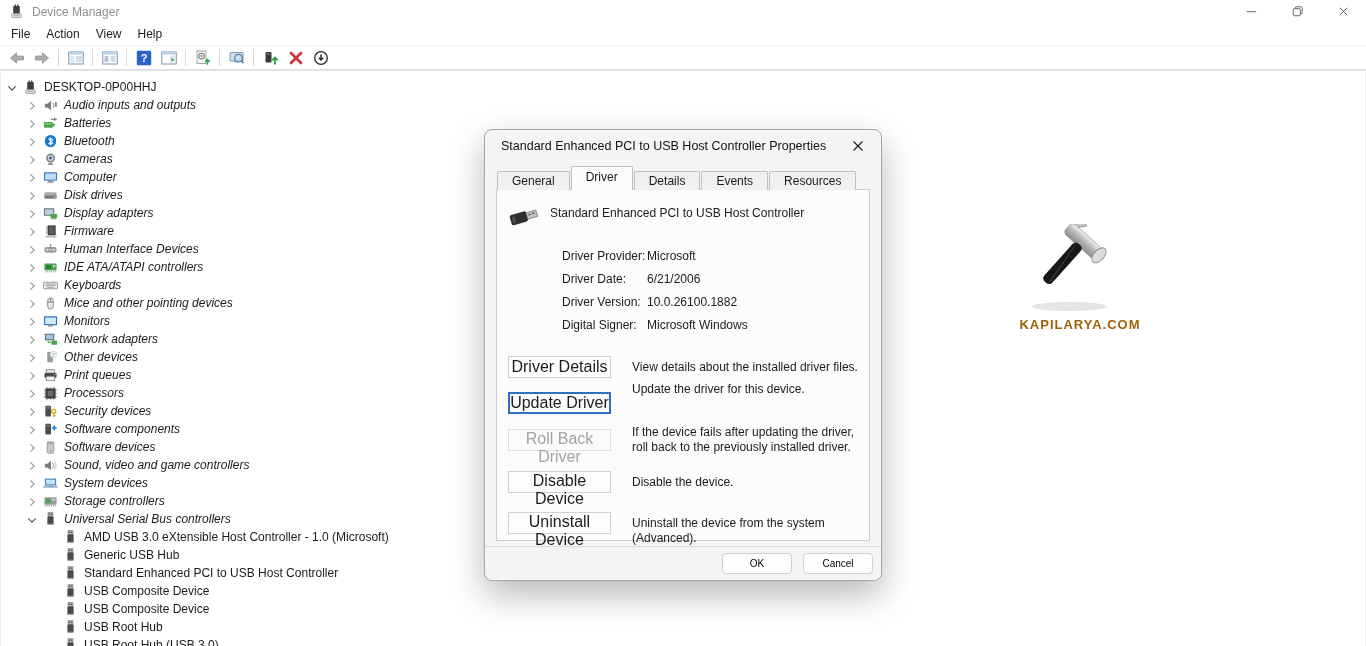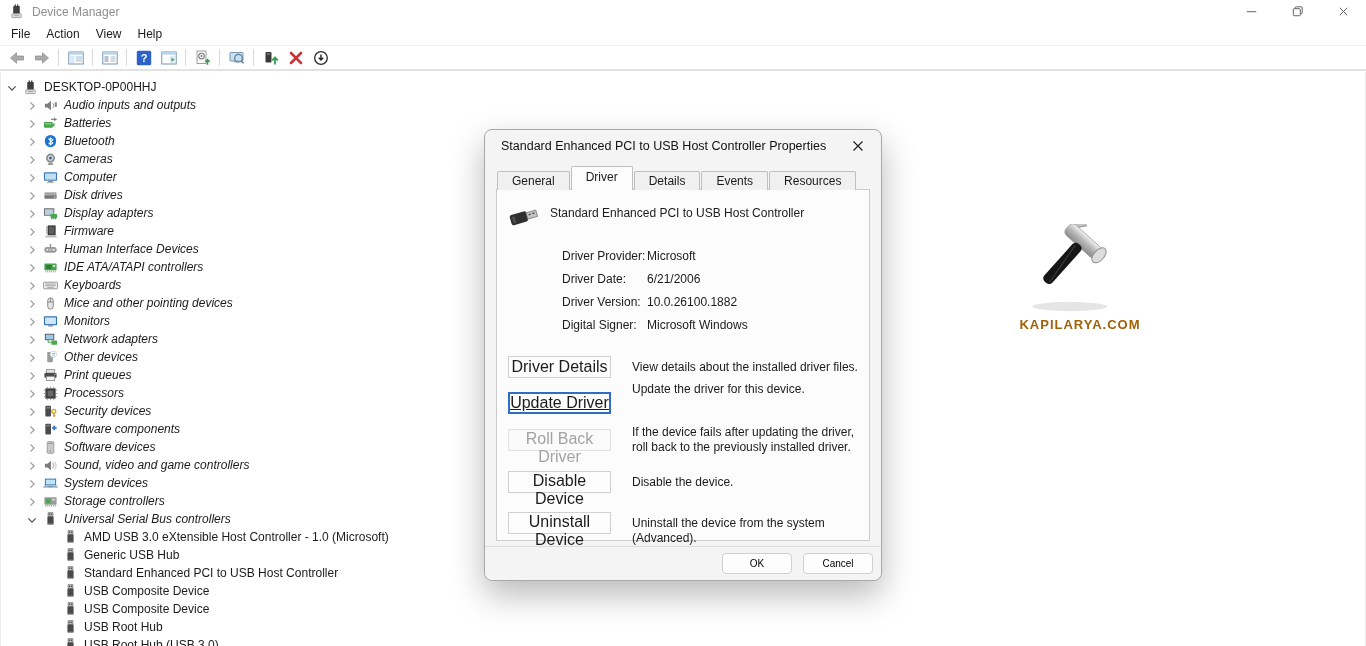--- a/index.html
+++ b/index.html
@@ -68,21 +68,21 @@
   .devname { position:absolute; left:53px; top:16px; }
   .flabel { position:absolute; left:65px; }
   .fvalue { position:absolute; left:150px; }
   .f0 { top:59px; } .f1 { top:82px; } .f2 { top:105px; } .f3 { top:128px; }
 
   .wbtn { position:absolute; left:11px; width:103px; height:22px; background:#fdfdfd;
           border:1px solid #d0d0d0; border-radius:0; font-family:inherit; font-size:16px;
           color:#1b1b1b; text-align:center; }
   .wbtn.focused { border:2px solid #2f6fc2; }
   .wbtn.disabled { color:#a3a3a3; border-color:#e0e0e0; background:#fbfbfb; }
-  .b0 { top:166px; } .b1 { top:202px;text-decoration:underline; } .b2 { top:239px; } .b3 { top:281px; } .b4 { top:322px; }
+  .b0 { top:166px; } .b1 { top:202px; } .b2 { top:239px; } .b3 { top:281px; } .b4 { top:322px; }
   .adesc { position:absolute; left:135px; width:237px; line-height:15px; }
   .d0 { top:170px; } .d1 { top:192px; } .d2 { top:235px; } .d3 { top:285px; } .d4 { top:326px; }
 
   .dfooter { position:absolute; left:0; right:0; bottom:0; height:34px;
              border-top:1px solid #dcdcdc; background:#f4f4f4; border-radius:0 0 8px 8px; }
   .fbtn { position:absolute; top:6px; width:70px; height:21px; background:#fdfdfd;
           border:1px solid #d0d0d0; border-radius:4px; font-family:inherit; font-size:10px; }
   .okbtn { left:237px; } .cancelbtn { left:318px; }
 </style>
 </head>

